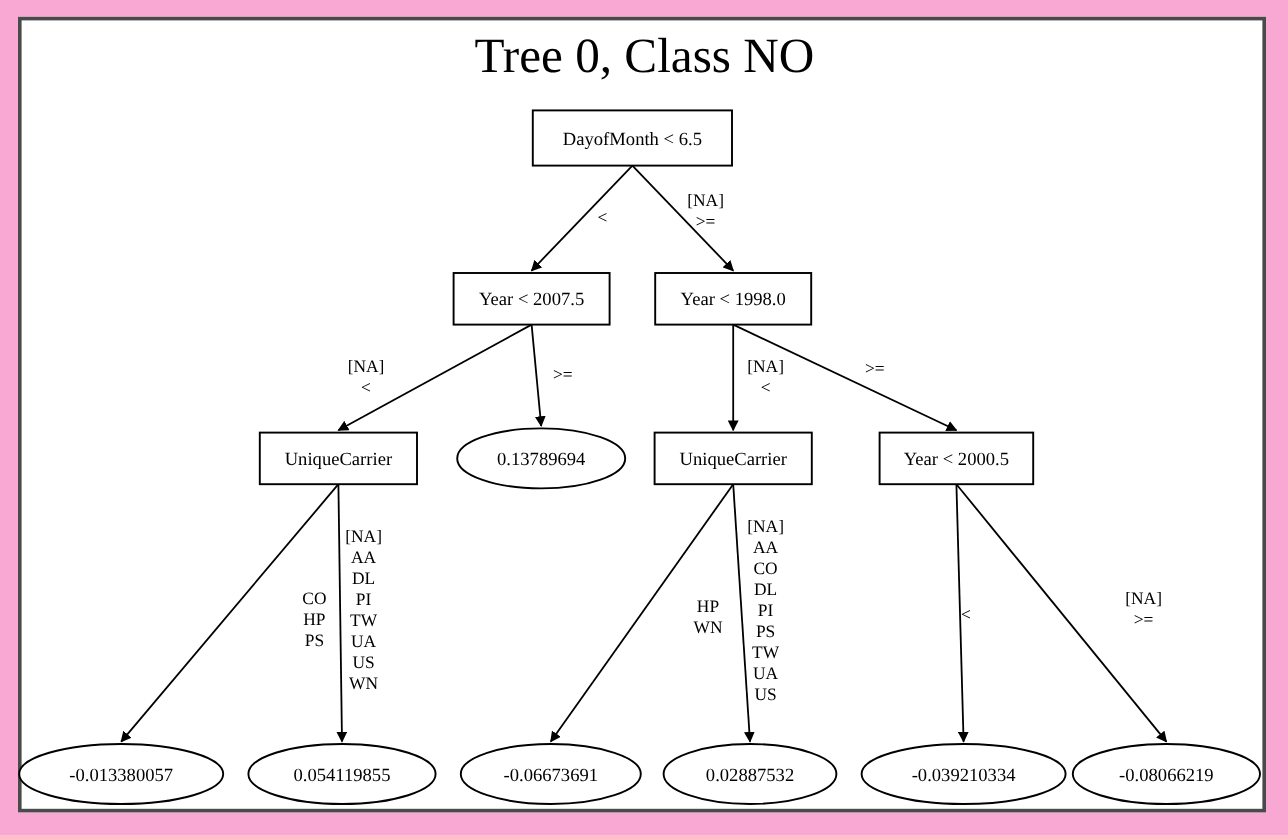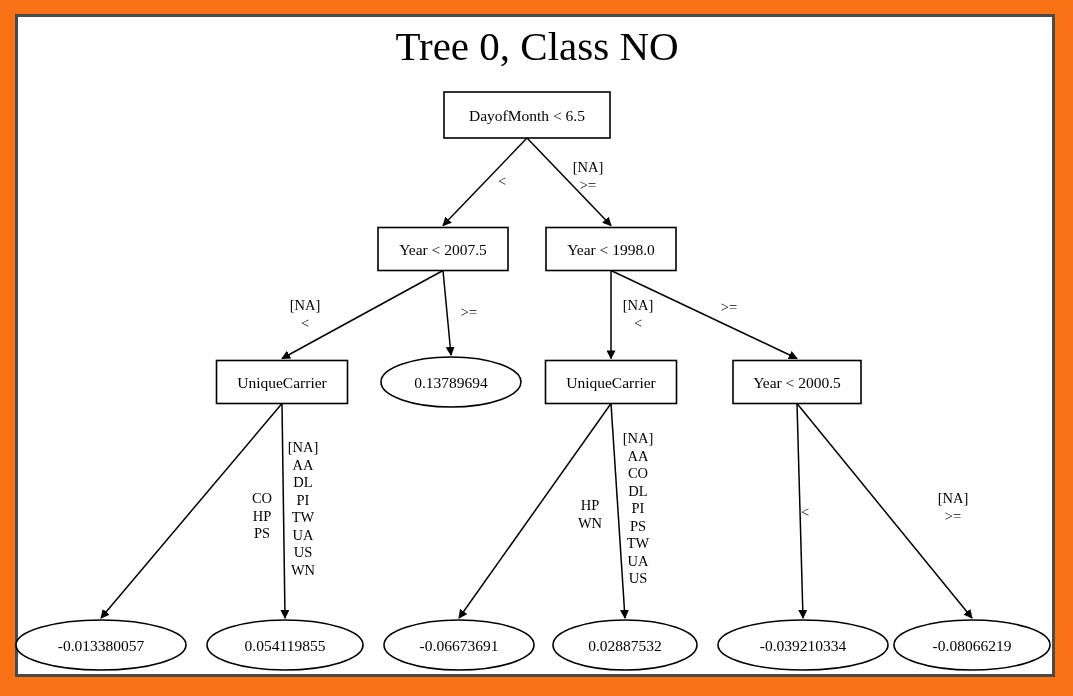--- a/index.html
+++ b/index.html
@@ -10,21 +10,21 @@
   body {
     width: 1073px;
     height: 696px;
     font-family: "Liberation Serif", "DejaVu Serif", serif;
     overflow: hidden;
   }
   #canvas {
     position: relative;
     width: 1073px;
     height: 696px;
-    background: #f97316;
+    background: #f9a8d4;
   }
   #frame {
     position: absolute;
     left: 15px;
     top: 14px;
     width: 1040px;
     height: 663px;
     border: 3px solid #4a4a4a;
     box-sizing: border-box;
     background: #ffffff;

